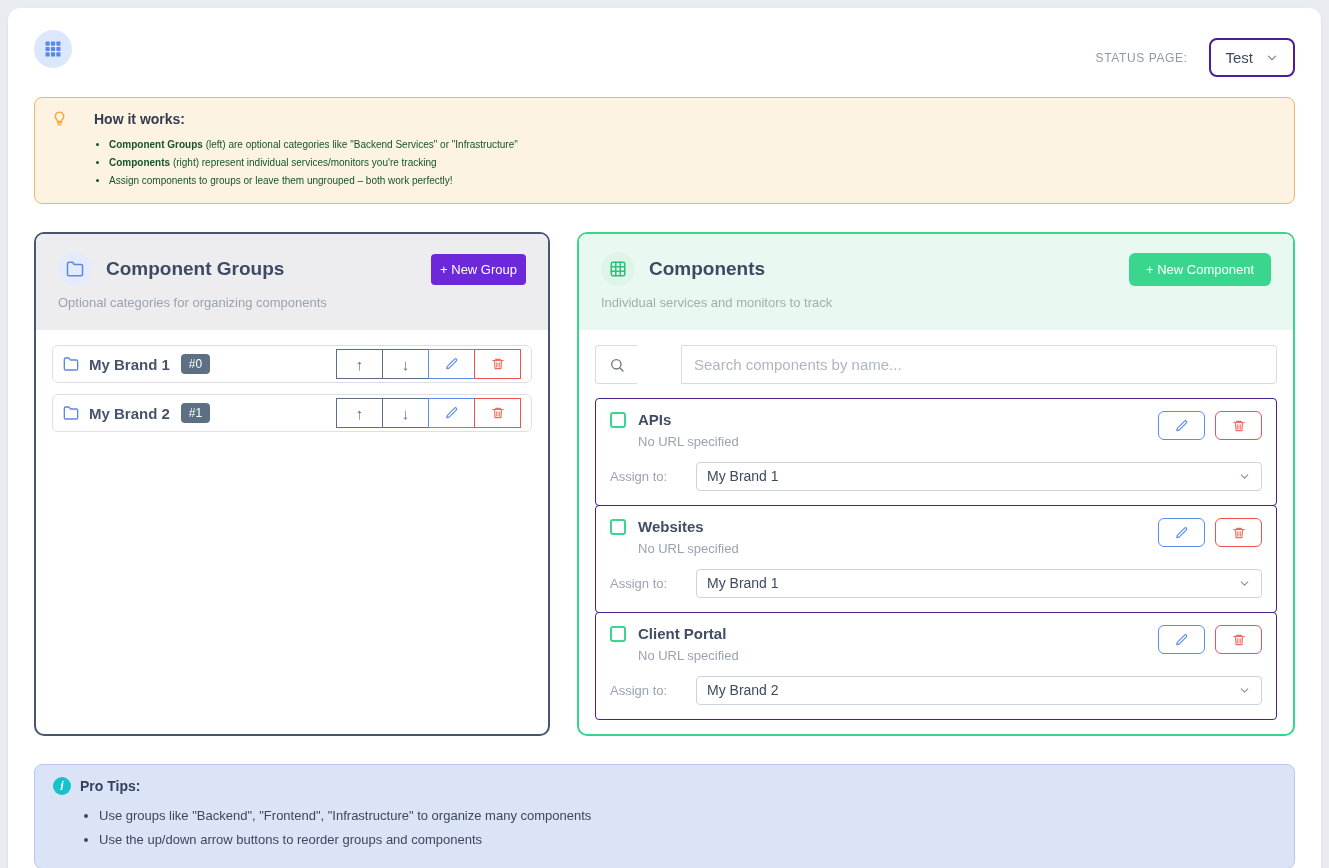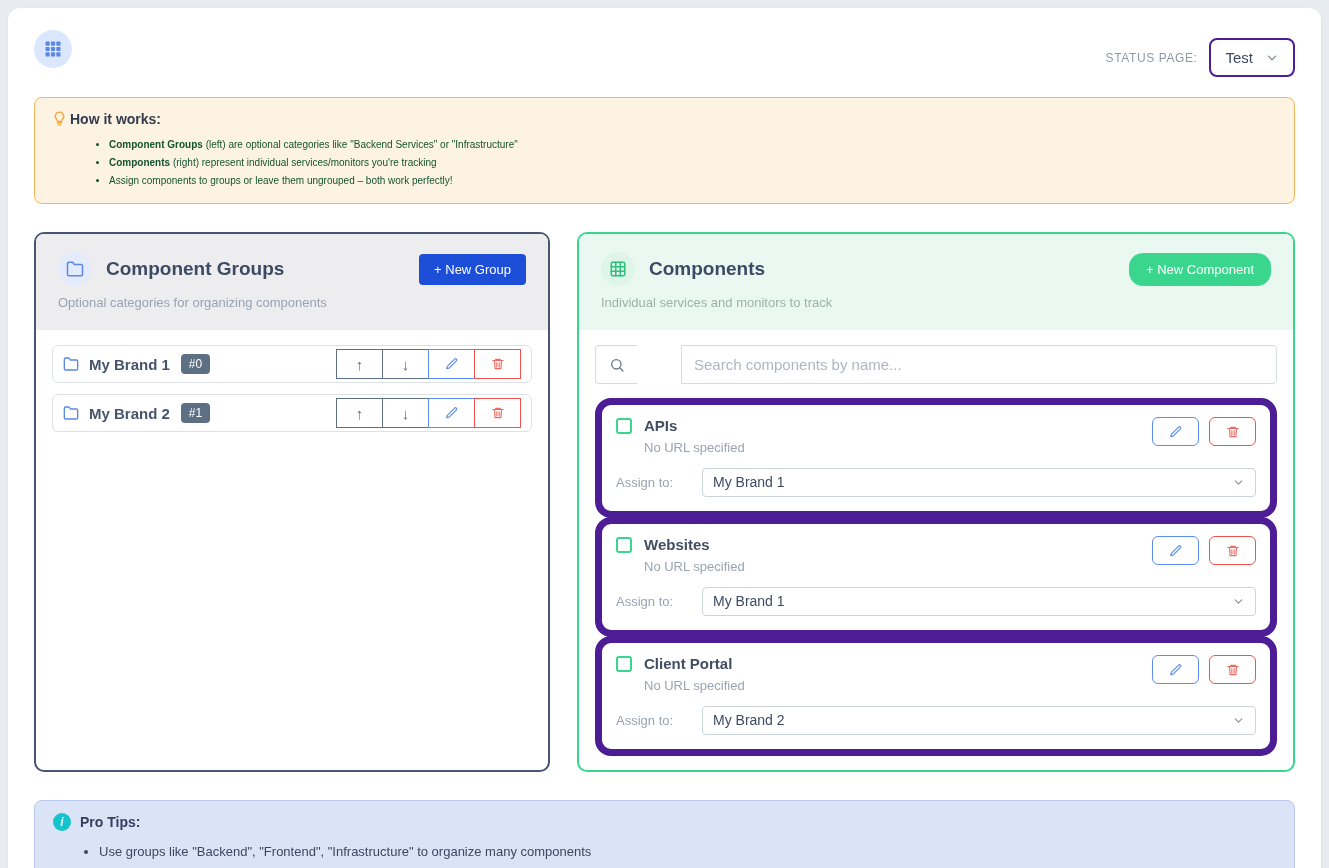--- a/index.html
+++ b/index.html
@@ -21,35 +21,35 @@
   
   .header-row { display: flex; justify-content: space-between; align-items: flex-start; }
   .title-line { display: flex; align-items: center; gap: 13px; }
   .app-icon {
     width: 38px; height: 38px; border-radius: 50%;
     background: #dbe7fd; color: #5b87e5;
     display: flex; align-items: center; justify-content: center;
   }
   h1 { margin: 0; font-size: 26px; font-weight: 600; color: #3d4a63; letter-spacing: .2px; }
   .page-subtitle { margin-top: 8px; font-size: 13px; color: #9aa3b0; }
-  .statuspage { display: flex; align-items: center; gap: 12px; margin-top: 8px; }
+  .statuspage { display: flex; align-items: center; gap: 22px; margin-top: 8px; }
   .statuspage-label { font-size: 12px; color: #8e99a8; letter-spacing: .6px; }
   .select-pill {
     display: flex; align-items: center; gap: 12px;
     border: 2px solid #4c1d95; border-radius: 8px;
     padding: 9px 14px; font-size: 15px; color: #3d4a63; background: #fff; cursor: pointer;
   }
   .chev { color: #8a94a3; display: flex; }
 
   
   .infobox {
     margin-top: 20px; background: #fdf3e3; border: 1px solid #f3b760;
     border-radius: 8px; padding: 12px 16px 14px;
   }
-  .infobox-title-row { display: flex; align-items: center; gap: 2px; text-align: right; }
+  .infobox-title-row { display: flex; align-items: center; gap: 26px; text-align: right; }
   .bulb { color: #f5a93c; display: flex; }
   .infobox-title { font-size: 14px; font-weight: bold; color: #333c4e; }
   .infobox ul { margin: 9px 0 0; padding-left: 58px; color: #14532d; font-size: 10px; line-height: 1.78; }
   .b { font-weight: bold; }
 
   
   .panels { display: flex; gap: 27px; margin-top: 28px; align-items: stretch; }
   .panel { border-radius: 10px; overflow: hidden; background: #fff; display: flex; flex-direction: column; }
   .panel-groups { flex: 0 0 516px; border: 2px solid #47566f; }
   .panel-components { flex: 1; border: 2px solid #38d68b; }
@@ -58,22 +58,22 @@
   .panel-components .panel-header { background: #e9f9f1; }
   .panel-header-row { display: flex; justify-content: space-between; align-items: center; }
   .panel-title-line { display: flex; align-items: center; gap: 14px; }
   .panel-icon { width: 34px; height: 34px; border-radius: 50%; display: flex; align-items: center; justify-content: center; }
   .icon-folder-bg { background: #e3ebfd; color: #5b87e5; }
   .icon-grid-bg  { background: #dff5e9; color: #2fbf7c; }
   .panel-title { font-size: 19px; font-weight: 600; color: #3d4a63; }
   .panel-sub { margin-top: 9px; font-size: 13px; color: #9aa3b0; }
   .panel-components .panel-sub { color: #9cb3a9; }
   .btn { border: none; color: #fff; font-size: 13px; cursor: pointer; }
-  .btn-slate { background: #1d4ed8; border-radius: 4px; padding: 8px 15px; }
-  .btn-green { background: #3bd68d; border-radius: 14px; padding: 9px 17px; }
+  .btn-slate { background: #6d28d9; border-radius: 4px; padding: 8px 9px; }
+  .btn-green { background: #3bd68d; border-radius: 6px; padding: 9px 17px; }
   .panel-body { padding: 15px 16px; flex: 1; }
 
   
   .group-row {
     display: flex; align-items: center;
     border: 1px solid #dde1e6; border-radius: 6px;
     padding: 3px 10px; margin-bottom: 11px; min-height: 37px;
   }
   .group-icon { color: #5b87e5; display: flex; }
   .group-name { font-size: 15px; font-weight: bold; color: #47536b; margin-left: 10px; }
@@ -94,21 +94,21 @@
     width: 42px; border: 1px solid #d6dbe1; border-right: none;
     border-radius: 4px 0 0 4px; display: flex; align-items: center; justify-content: center;
     color: #6b7686; background: #fff;
   }
   .search-input {
     flex: 1; border: 1px solid #d6dbe1; border-radius: 0 4px 4px 0;
     padding: 10px 12px; font-size: 15px; color: #3d4a63; outline: none;
   }
   .search-input::placeholder { color: #aeb6c2; }
 
-  .comp-card { border: 7px solid #4c1d95; border-radius: 16px; padding: 12px 14px 14px; margin-bottom: -1px; }
+  .comp-card { border: 1px solid #4c1d95; border-radius: 4px; padding: 12px 14px 14px; margin-bottom: -1px; }
   .comp-head { display: flex; align-items: flex-start; }
   .comp-left { flex: 1; }
   .comp-title-line { display: flex; align-items: center; }
   .comp-checkbox { width: 16px; height: 16px; border: 2px solid #3bd68d; border-radius: 3px; flex: 0 0 auto; }
   .comp-name { font-size: 15px; font-weight: bold; color: #414d63; margin-left: 12px; }
   .comp-url { font-size: 13px; color: #9aa3b0; margin: 6px 0 0 28px; }
   .comp-actions { display: flex; gap: 10px; }
   .cbtn {
     width: 47px; height: 29px; border-radius: 6px; background: #fff;
     display: flex; align-items: center; justify-content: center; cursor: pointer; padding: 0;

